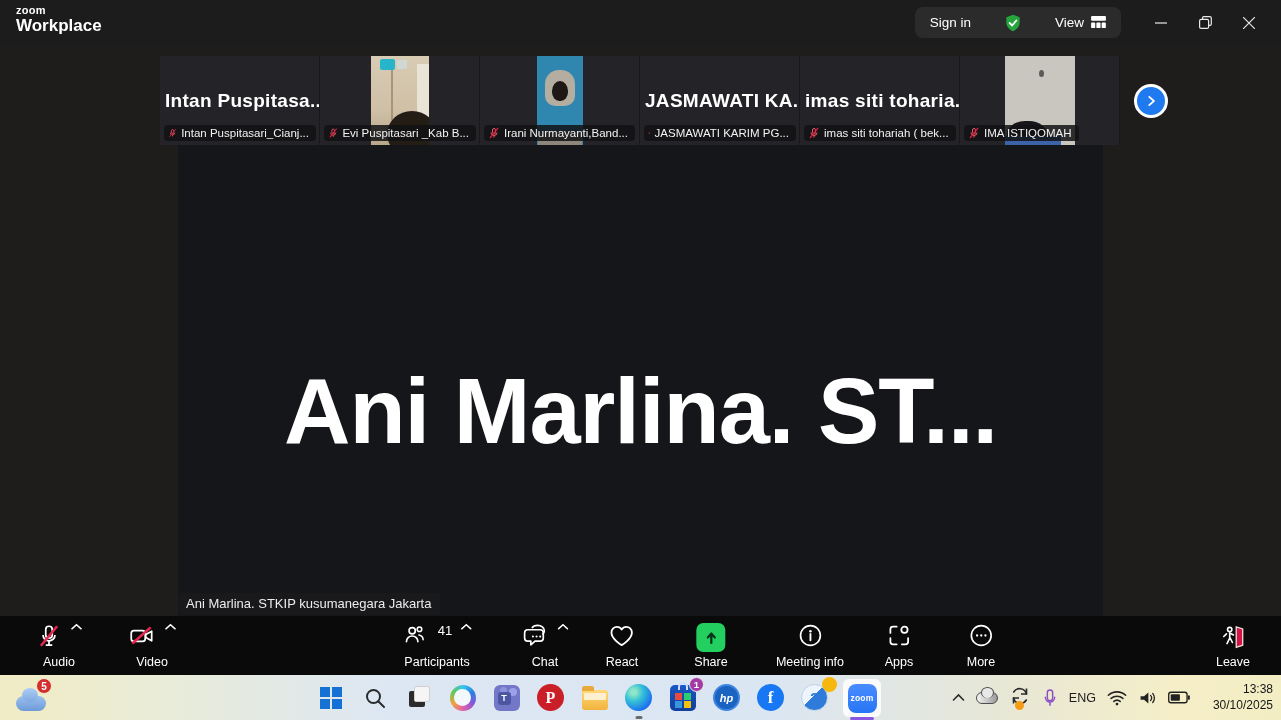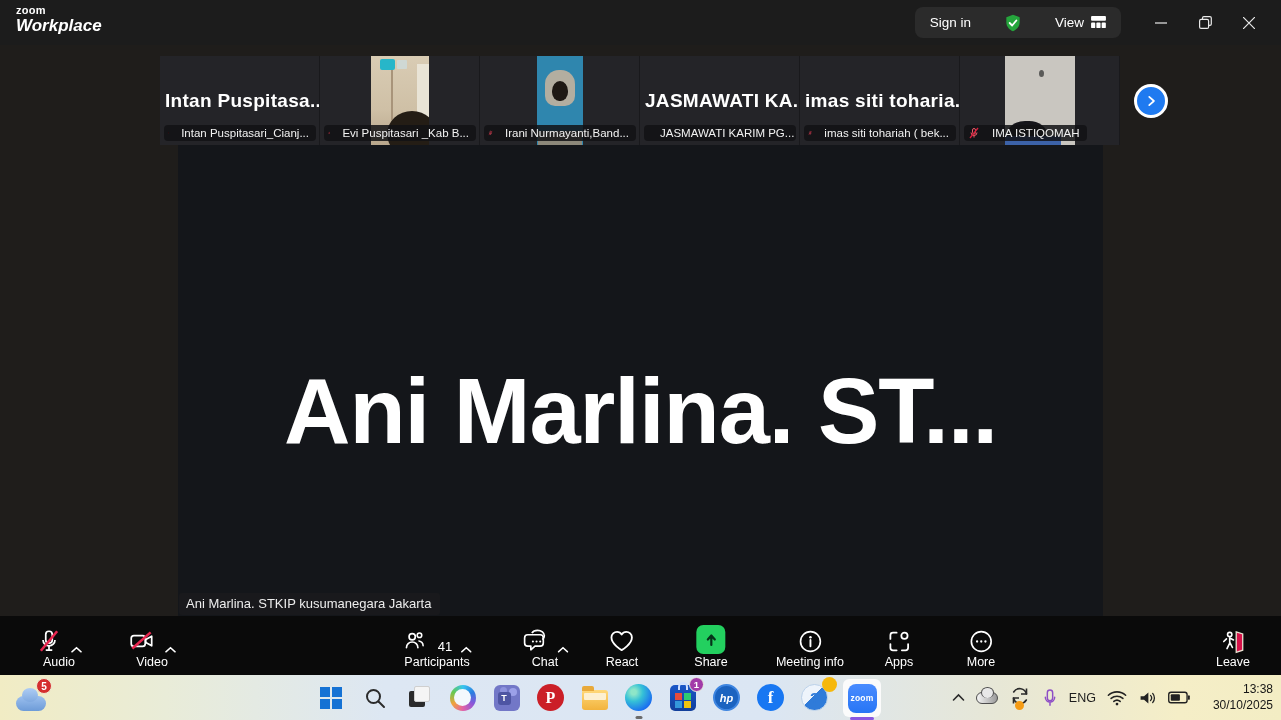--- a/index.html
+++ b/index.html
@@ -3,32 +3,32 @@
 <meta charset="utf-8">
 <style>
   * { box-sizing: border-box; margin: 0; padding: 0; }
   html,body { width:1281px; height:720px; overflow:hidden; }
   body { font-family:"Liberation Sans", sans-serif; background:#1f1d1b; position:relative; }
 
   
   .titlebar { position:absolute; top:0; left:0; width:1281px; height:45px; background:#1c1c1c; }
   .logo { position:absolute; left:16px; top:5px; color:#fff; line-height:1.05; }
   .logo .z { font-size:11px; font-weight:700; letter-spacing:.3px; }
-  .logo .w { font-size:17px; font-weight:600;font-style:italic; }
+  .logo .w { font-size:17px; font-weight:600; }
   .tb-right { position:absolute; right:10px; top:0; height:45px; display:flex; align-items:center; }
   .signin-pill { display:flex; align-items:center; gap:32px; background:#2b2b2b; border-radius:8px; height:31px; padding:0 15px; color:#fff; font-size:13.5px; }
   .pill-item { display:flex; align-items:center; gap:7px; cursor:default; }
   .winbtns { display:flex; align-items:center; margin-left:18px; }
   .winbtn { width:44px; height:45px; display:grid; place-items:center; color:#e9e9e9; }
 
   
   .filmstrip { position:absolute; left:160px; top:56px; height:89px; display:flex; }
   .tile { width:160px; height:89px; background:#242428; position:relative; overflow:hidden; border-right:1px solid #19191c; flex:none; }
   .bigname { position:absolute; left:5px; top:50%; transform:translateY(-50%); font-size:19px; font-weight:700; color:#fff; white-space:nowrap; letter-spacing:.3px; }
-  .npill { position:absolute; left:4px; bottom:4px; display:flex; align-items:center; gap:12px; background:rgba(18,18,20,.85); border-radius:4px; padding:2px 7px 2px 4px; font-size:11.5px; color:#f2f2f2; white-space:nowrap; max-width:152px; overflow:hidden; }
+  .npill { position:absolute; left:4px; bottom:4px; display:flex; align-items:center; gap:4px; background:rgba(18,18,20,.85); border-radius:4px; padding:2px 7px 2px 4px; font-size:11.5px; color:#f2f2f2; white-space:nowrap; max-width:152px; overflow:hidden; }
   .strip { position:absolute; top:0; bottom:0; left:50%; transform:translateX(-50%); overflow:hidden; }
   
   .v-evi { width:58px; background:linear-gradient(180deg,#d9ccb4 0%,#cfc0a6 60%,#b9a78c 100%); }
   .v-evi .teal { position:absolute; top:3px; left:9px; width:15px; height:11px; background:#27b6c9; border-radius:2px; }
   .v-evi .box2 { position:absolute; top:4px; left:26px; width:10px; height:9px; background:#cfd8d4; border-radius:1px; }
   .v-evi .seam { position:absolute; top:14px; left:20px; width:2px; height:50px; background:#a8947a; }
   .v-evi .door { position:absolute; top:8px; right:0; width:12px; height:60px; background:#e9e4d6; }
   .v-evi .head { position:absolute; bottom:-12px; right:-8px; width:50px; height:46px; background:#241d15; border-radius:50%; }
   
   .v-irani { width:46px; background:#2f86ae; }
@@ -43,21 +43,21 @@
   .next-btn { position:absolute; left:1134px; top:84px; width:34px; height:34px; border-radius:50%; background:#1f7af0; border:3px solid #fff; display:grid; place-items:center; cursor:pointer; }
 
   
   .stage { position:absolute; left:178px; top:145px; width:925px; height:471px; background:#14161a; }
   .stage-name { position:absolute; left:0; right:0; top:50%; transform:translateY(-50%); margin-top:30px; text-align:center; font-size:92px; font-weight:700; color:#fff; white-space:nowrap; letter-spacing:-1px; }
   .stage-pill { position:absolute; left:1px; bottom:1px; background:rgba(26,26,28,.92); color:#ededed; font-size:13px; padding:3px 9px 4px 7px; border-radius:3px; white-space:nowrap; }
 
   
   .toolbar { position:absolute; left:0; top:616px; width:1281px; height:59px; background:#0a0a0a; }
   .tool { position:absolute; top:7px; transform:translateX(-50%); display:flex; flex-direction:column; align-items:center; color:#fff; cursor:pointer; }
-  .ic-row { display:flex; align-items:flex-end; gap:9px; height:31px; }
+  .ic-row { display:flex; align-items:flex-start; gap:9px; height:31px; }
   .tool .lbl { font-size:12.5px; margin-top:1px; white-space:nowrap; }
   .pcount { font-size:13px; margin-left:2px; }
   .share-sq { width:29px; height:29px; border-radius:7px; background:#23d05f; display:grid; place-items:center; }
 
   
   .taskbar { position:absolute; left:0; top:675px; width:1281px; height:45px;
     background:linear-gradient(90deg,#f1ecc4 0%,#e9ecd8 13%,#dde7f3 30%,#dbe6f3 60%,#e7e7d6 78%,#f5eec7 92%,#f3edc4 100%); }
   .weather { position:absolute; left:14px; top:7px; width:38px; height:32px; cursor:pointer; }
   .cloud { position:absolute; bottom:3px; left:2px; width:30px; height:15px; background:linear-gradient(180deg,#9cc0ee,#6d9bd8); border-radius:10px; }
   .cloud:before { content:""; position:absolute; top:-8px; left:6px; width:16px; height:14px; background:linear-gradient(180deg,#aecdf4,#7fa9e0); border-radius:50%; }

